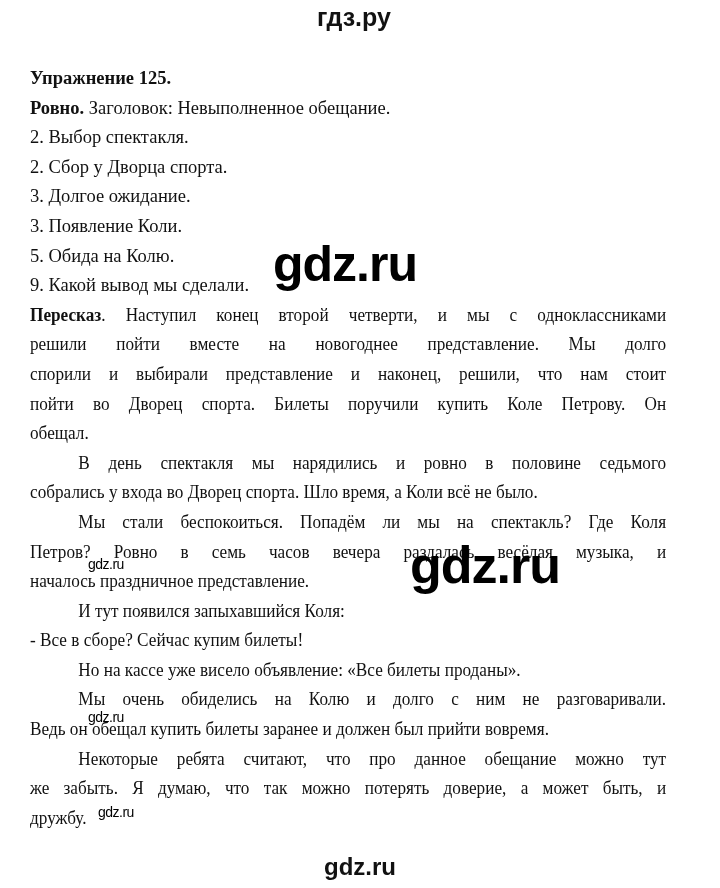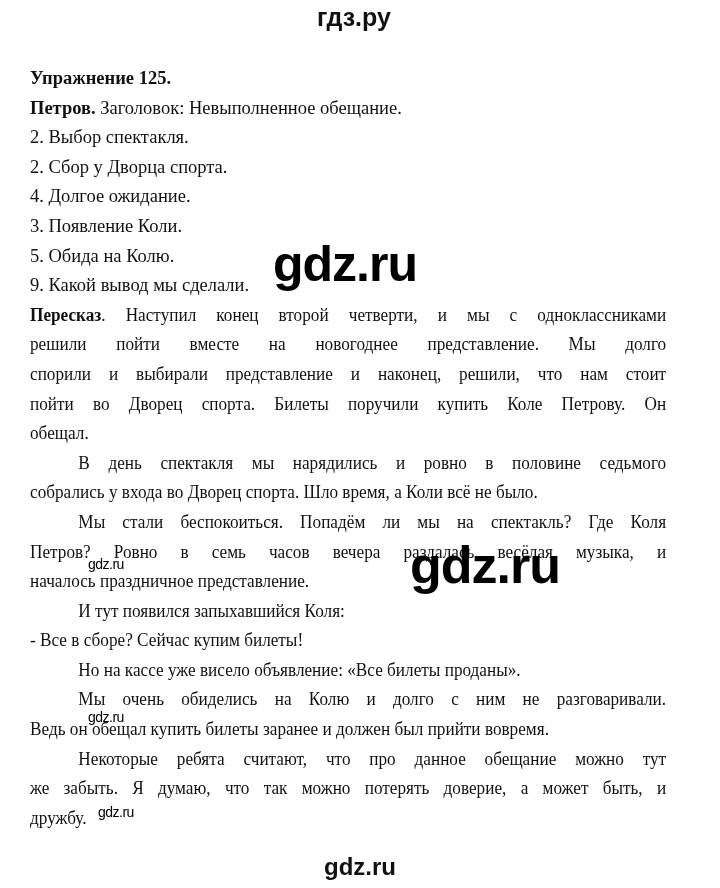--- a/index.html
+++ b/index.html
@@ -89,24 +89,24 @@
       letter-spacing: -0.5px;
     }
   </style>
 </head>
 <body>
 
 <div class="site-header">гдз.ру</div>
 
 <div class="content">
   <span class="line title">Упражнение 125.</span>
-  <span class="line"><span class="bold">Петров.</span><span> Заголовок: Невыполненное обещание.</span></span>
+  <span class="line"><span class="bold">Ровно.</span><span> Заголовок: Невыполненное обещание.</span></span>
   <span class="line">2. Выбор спектакля.</span>
   <span class="line">2. Сбор у Дворца спорта.</span>
-  <span class="line">4. Долгое ожидание.</span>
+  <span class="line">3. Долгое ожидание.</span>
   <span class="line">3. Появление Коли.</span>
   <span class="line">5. Обида на Колю.</span>
   <span class="line">9. Какой вывод мы сделали.</span>
 
   <div class="para">
     <span class="jline"><span class="bold">Пересказ</span><span>. Наступил конец второй четверти, и мы с одноклассниками</span></span>
     <span class="jline">решили пойти вместе на новогоднее представление. Мы долго</span>
     <span class="jline">спорили и выбирали представление и наконец, решили, что нам стоит</span>
     <span class="jline">пойти во Дворец спорта. Билеты поручили купить Коле Петрову. Он</span>
     <span class="lastline">обещал.</span>

